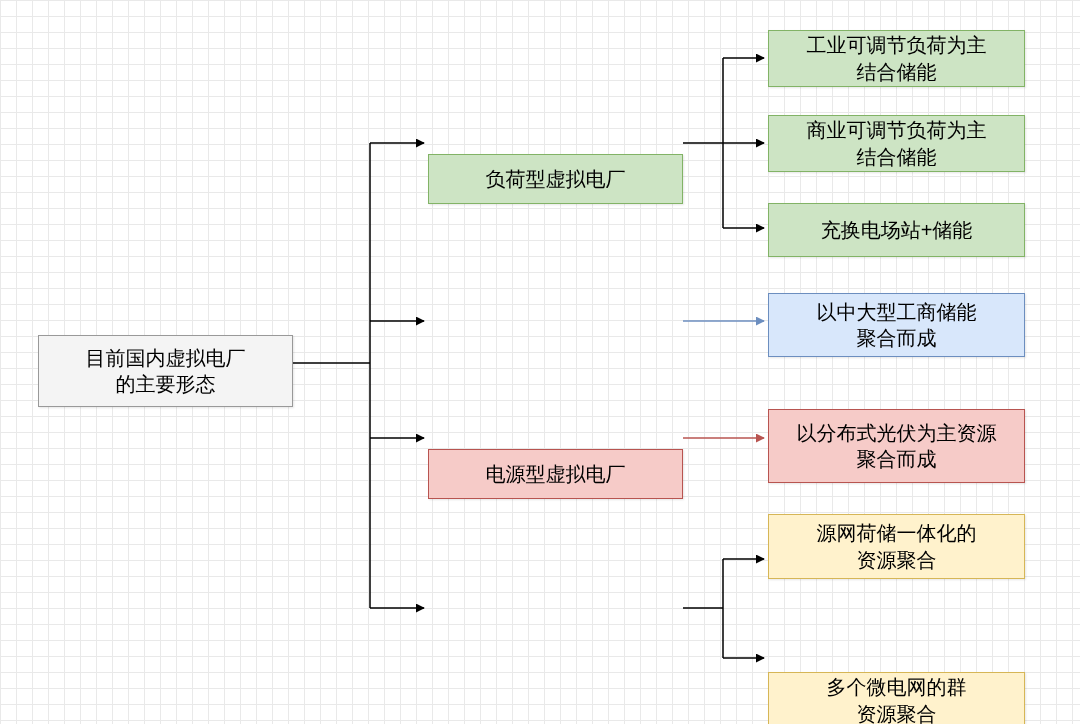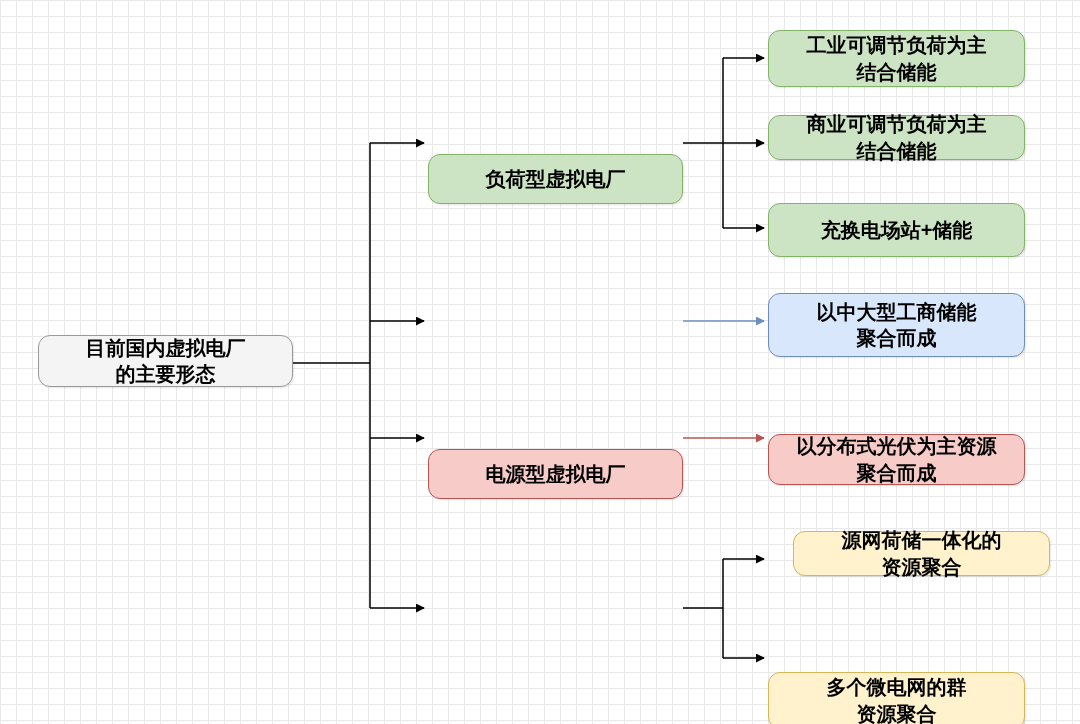--- a/index.html
+++ b/index.html
@@ -23,49 +23,49 @@
     left: 0; top: 0;
     width: 1080px; height: 724px;
   }
 
   .node {
     position: absolute;
     display: flex;
     align-items: center;
     justify-content: center;
     text-align: center;
-    border-radius: 12px;
-    font-weight: bold;
+    border-radius: 0;
+    font-weight: normal;
     font-size: 20px;
     line-height: 1.32;
     color: #000000;
     white-space: pre-line;
     box-shadow: 1px 1px 2px rgba(0,0,0,0.10);
   }
 
   .node.gray   { background: var(--gray-fill);   border: 1.5px solid var(--gray-border); }
   .node.green  { background: var(--green-fill);  border: 1.5px solid var(--green-border); }
   .node.blue   { background: var(--blue-fill);   border: 1.5px solid var(--blue-border); }
   .node.red    { background: var(--red-fill);    border: 1.5px solid var(--red-border); }
   .node.yellow { background: var(--yellow-fill); border: 1.5px solid var(--yellow-border); }
 
   
-  .n-root          { left: 38px;  top: 335px; width: 255px; height: 52px; }
+  .n-root          { left: 38px;  top: 335px; width: 255px; height: 72px; }
   .n-branch        { left: 428px; width: 255px; height: 50px; margin-top: 36px; }
   .n-load          { top: 118px; }
   .n-storage       { top: 296px; }
   .n-power         { top: 413px; }
   .n-hybrid        { top: 583px; }
   .n-leaf          { left: 768px; width: 257px; }
   .n-leaf-1 { top: 30px;  height: 57px; }
-  .n-leaf-2 { top: 115px; height: 45px; }
+  .n-leaf-2 { top: 115px; height: 57px; }
   .n-leaf-3 { top: 203px; height: 54px; }
   .n-leaf-4 { top: 293px; height: 64px; }
-  .n-leaf-5 { top: 434px; height: 51px; }
-  .n-leaf-6 { top: 531px; height: 45px; margin-left: 25px; }
+  .n-leaf-5 { top: 409px; height: 74px; }
+  .n-leaf-6 { top: 514px; height: 65px; }
   .n-leaf-7 { top: 630px; height: 57px; margin-top: 42px; }
 
   .watermark {
     position: absolute;
     left: 722px;
     top: 662px;
     display: flex;
     align-items: center;
     gap: 9px;
     color: #a3a3a3;

